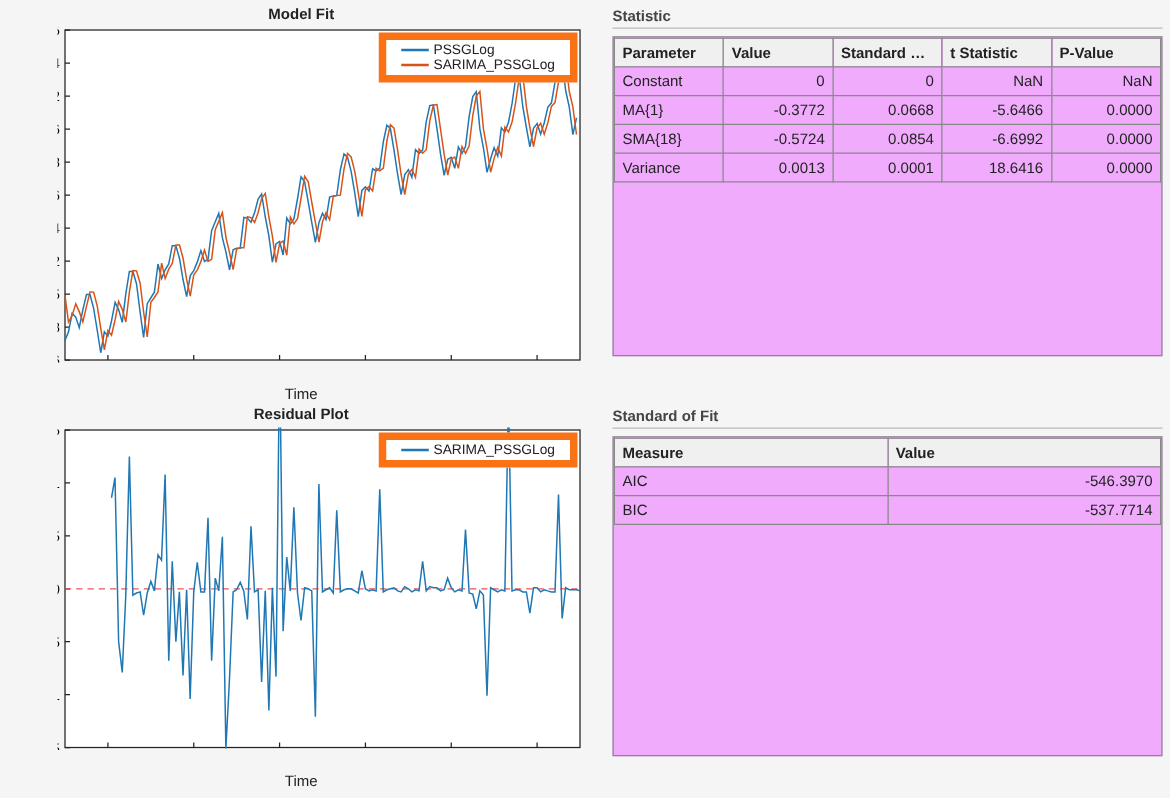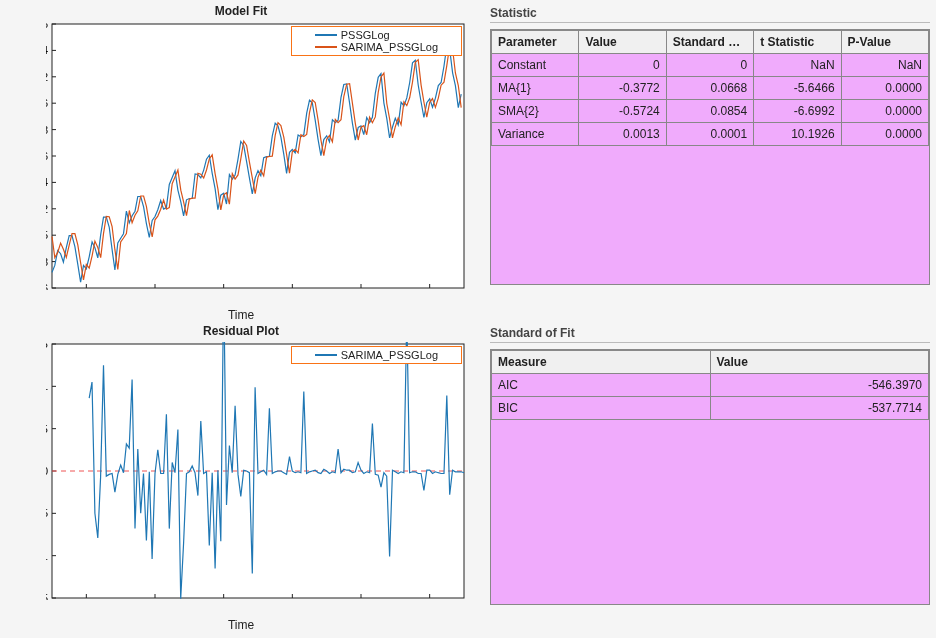--- a/index.html
+++ b/index.html
@@ -12,21 +12,21 @@
   svg{display:block;}
   .xlabel{position:absolute;left:0;right:0;bottom:2px;text-align:center;}
   .section-head{font-weight:bold;color:#444;margin:2px 0 2px 0;}
   hr.sep{border:none;border-top:1px solid #bbb;margin:2px 0 6px 0;}
   .tablebox{background:#f0abfc;border:1px solid #888;box-sizing:border-box;overflow:hidden;}
   table{border-collapse:collapse;width:100%;table-layout:fixed;}
   th,td{border:1px solid #888;padding:4px 6px;height:22px;box-sizing:border-box;
     overflow:hidden;text-overflow:ellipsis;white-space:nowrap;}
   th{background:#f0f0f0;font-weight:bold;text-align:left;}
   td.num{text-align:right;}
-  .legend{position:absolute;background:#fff;border:1px solid #f97316;padding:2px 23px;font-size:11px;}
+  .legend{position:absolute;background:#fff;border:6px solid #f97316;padding:2px 12px;font-size:11px;}
   .legend-row{display:flex;align-items:center;gap:4px;}
   .legend-swatch{width:22px;height:0;border-top:2px solid;}
   .plot-border{fill:#fff;stroke:#222;stroke-width:1;}
   .series{fill:none;stroke-width:1.2;}
 </style>
 </head>
 <body>
 
 <div class="grid">
 
@@ -109,31 +109,31 @@
               <td class="num">NaN</td>
             </tr>
             <tr>
               <td>MA{1}</td>
               <td class="num">-0.3772</td>
               <td class="num">0.0668</td>
               <td class="num">-5.6466</td>
               <td class="num">0.0000</td>
             </tr>
             <tr>
-              <td>SMA{2}</td>
+              <td>SMA{18}</td>
               <td class="num">-0.5724</td>
               <td class="num">0.0854</td>
               <td class="num">-6.6992</td>
               <td class="num">0.0000</td>
             </tr>
             <tr>
               <td>Variance</td>
               <td class="num">0.0013</td>
               <td class="num">0.0001</td>
-              <td class="num">10.1926</td>
+              <td class="num">18.6416</td>
               <td class="num">0.0000</td>
             </tr>
           </tbody>
       </table>
     </div>
   </div>
 
   <div class="cell">
     <div class="chart-title">Residual Plot</div>
     <div class="chart-wrap">

